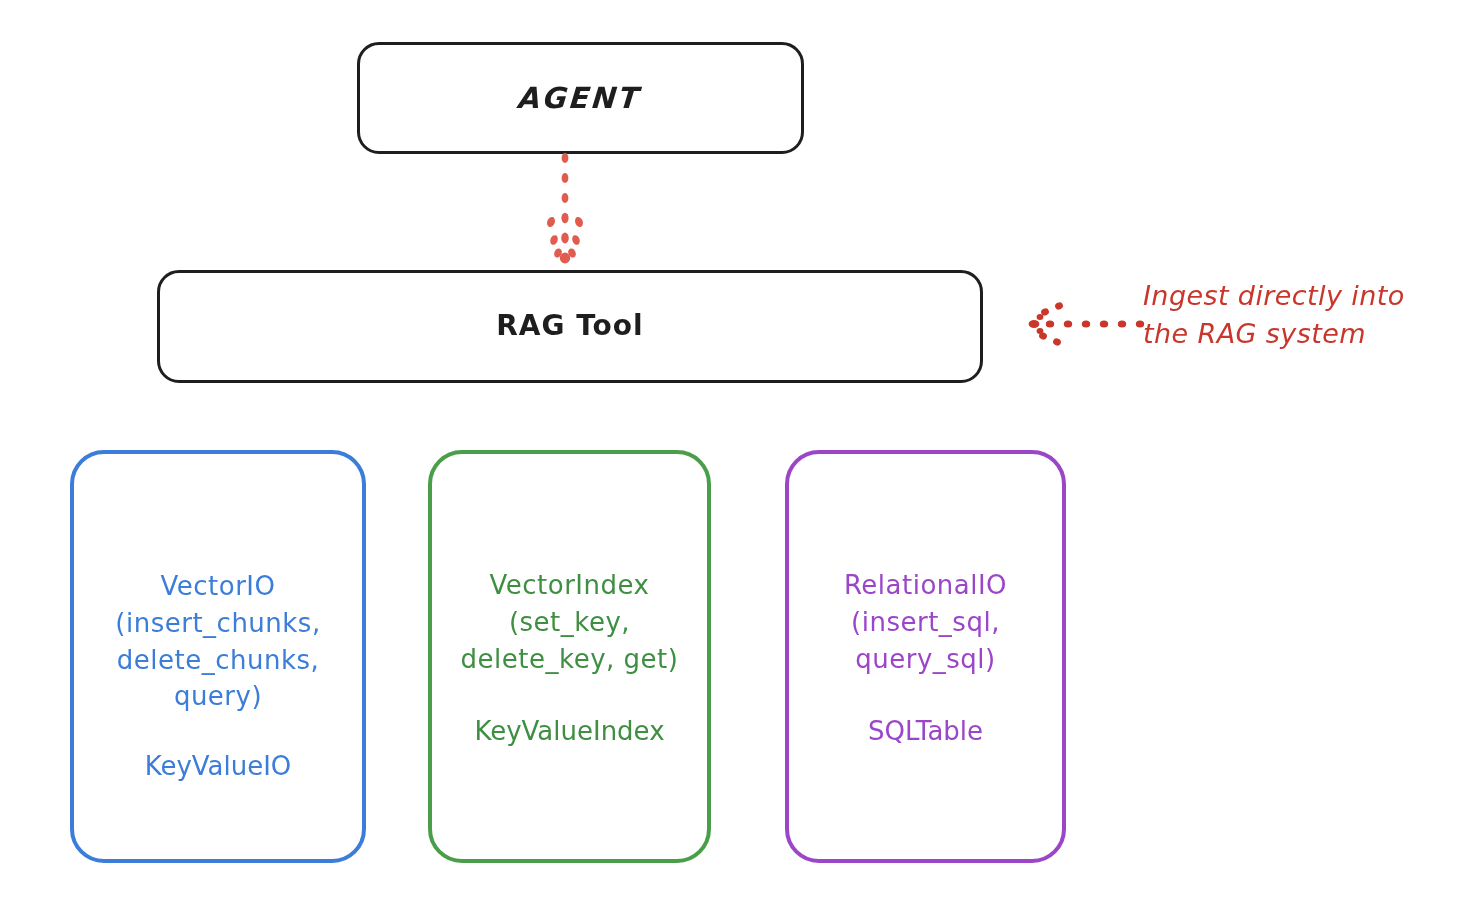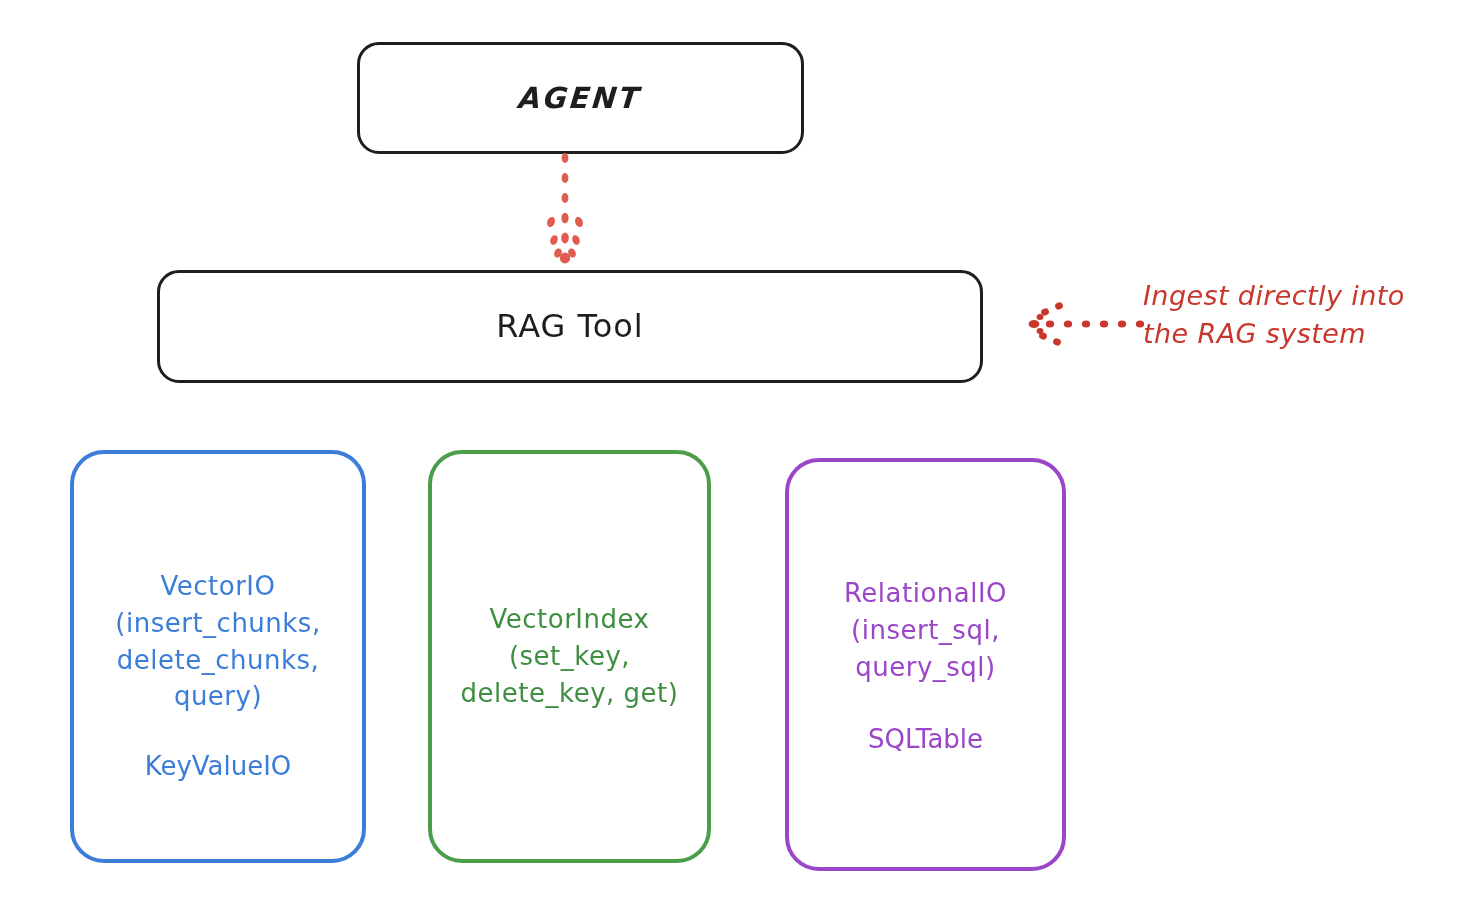--- a/index.html
+++ b/index.html
@@ -53,22 +53,22 @@
   
   #rag-tool-box {
     left: 157px;
     top: 270px;
     width: 826px;
     height: 113px;
     border: 3.5px solid #1e1e1e;
     border-radius: 22px;
   }
   #rag-tool-box .node-label {
-    font-size: 32px;
-    font-weight: 400;
+    font-size: 28px;
+    font-weight: 700;
     color: #1e1e1e;
     letter-spacing: 1px;
   }
 
   
   .provider-box {
     top: 450px;
     height: 413px;
     border-width: 4px;
     border-style: solid;
@@ -99,21 +99,20 @@
     width: 283px;
     border-color: #4a9e4a;
   }
   #key-value-io-box .node-label,
   #key-value-io-box .index-label { color: #3f8f42; }
 
   #relational-io-box {
     left: 785px;
     width: 281px;
     border-color: #9b46c9;
-    margin-top: 8px;
   }
   #relational-io-box .node-label,
   #relational-io-box .index-label { color: #9b46c9; }
 
   
   #agent-to-rag-arrow {
     position: absolute;
     left: 520px;
     top: 152px;
     width: 90px;
@@ -199,20 +198,21 @@
 (insert_chunks,
 delete_chunks,
 query)</span>
     <span class="index-label">KeyValueIO</span>
   </div>
 
   <div class="node provider-box" id="key-value-io-box">
     <span class="node-label">VectorIndex
 (set_key,
 delete_key, get)</span>
+    <span class="index-label">KeyValueIndex</span>
   </div>
 
   <div class="node provider-box" id="relational-io-box">
     <span class="node-label">RelationalIO
 (insert_sql,
 query_sql)</span>
     <span class="index-label">SQLTable</span>
   </div>
 
 </div>

